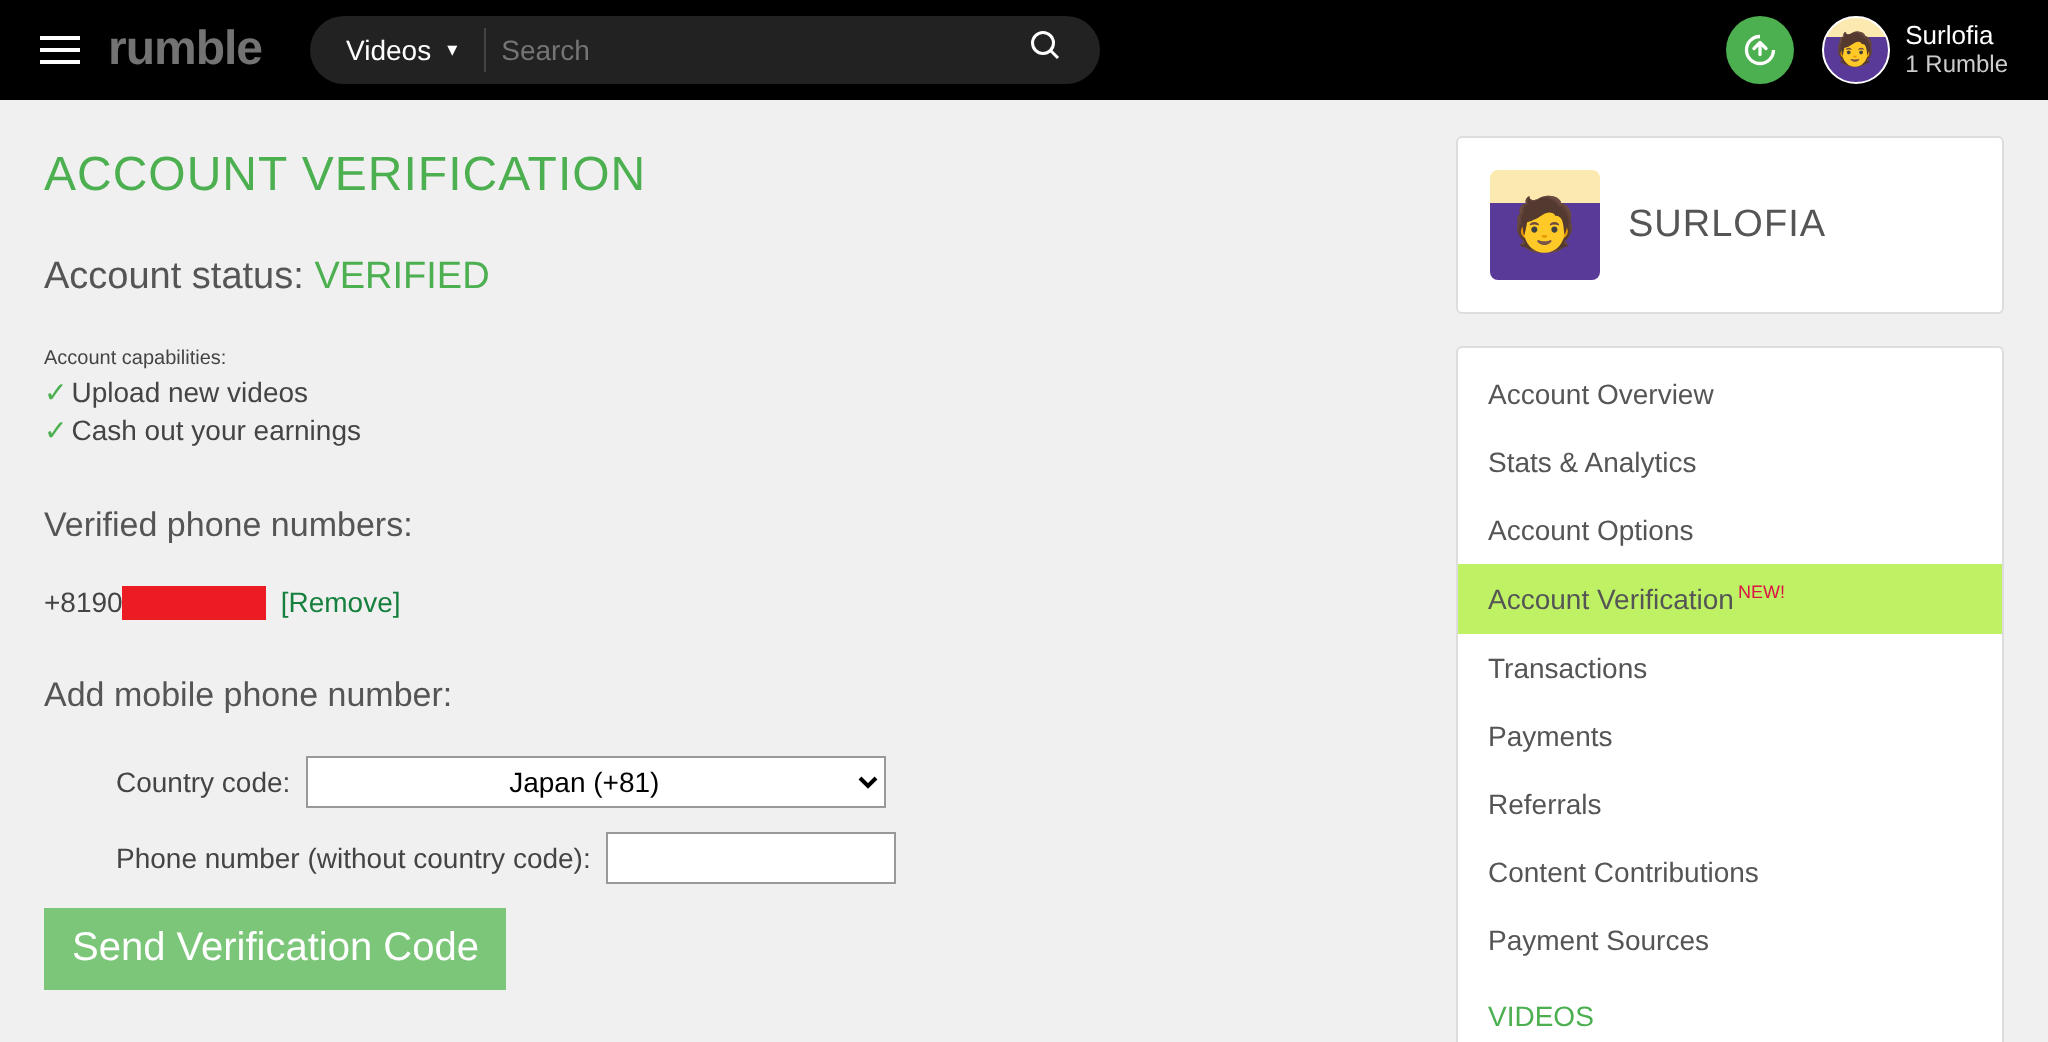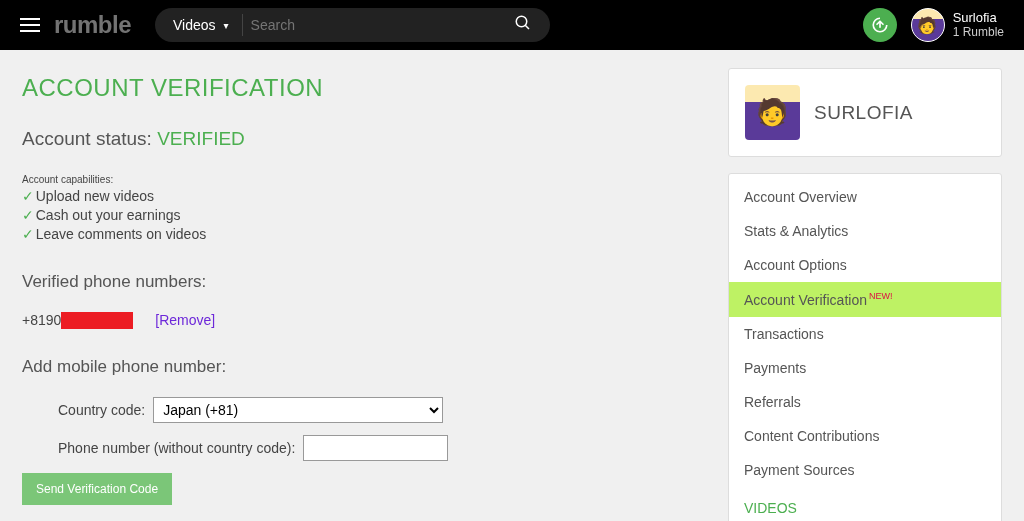--- a/index.html
+++ b/index.html
@@ -33,26 +33,26 @@
     
     h1.page-title { color: #4caf50; font-size: 24px; font-weight: normal; letter-spacing: .5px; margin-bottom: 26px; margin-top: 6px; }
     .status-line { font-size: 19px; color: #555; margin-bottom: 24px; }
     .status-line .verified { color: #4caf50; }
     .caps-label { font-size: 10px; color: #444; margin-bottom: 2px; }
     .cap-item { font-size: 14px; color: #444; line-height: 1.35; }
     .cap-item .chk { color: #4caf50; margin-right: 2px; }
     .section-h { color: #555; font-size: 17px; font-weight: normal; margin-top: 28px; margin-bottom: 20px; }
     .phone-row { font-size: 14px; color: #444; display: flex; align-items: center; gap: 0; }
     .redact { display: inline-block; background: #ec1c23; width: 72px; height: 17px; vertical-align: middle; }
-    .remove { color: #6d28d9; margin-left: 22px; cursor: pointer; }
+    .remove { color: #15803d; margin-left: 7px; cursor: pointer; }
     .form-row { display: flex; align-items: center; gap: 8px; margin-bottom: 12px; font-size: 14px; color: #444; }
     .form-row label { white-space: nowrap; margin-left: 36px; }
-    select.country { width: 290px; height: 26px; border: 1px solid #999; background: #fff; font-size: 14px; padding: 2px 5px; }
+    select.country { width: 290px; height: 26px; border: 1px solid #999; background: #fff; font-size: 14px; padding: 2px 5px; text-align: center; }
     input.phone { width: 145px; height: 26px; border: 1px solid #999; padding: 2px 5px; font-size: 14px; }
-    .send-btn { background: #7bc678; color: #fff; border: 0; font-size: 12px; padding: 9px 14px; cursor: pointer; }
+    .send-btn { background: #7bc678; color: #fff; border: 0; font-size: 20px; padding: 9px 14px; cursor: pointer; }
     
     
     .side-card { background: #fff; border: 1px solid #ddd; border-radius: 3px; margin-bottom: 16px; }
     .profile-box { display: flex; align-items: center; gap: 14px; padding: 16px; }
     .avatar-lg { width: 55px; height: 55px; border-radius: 4px; background: linear-gradient(#fce9b0 30%, #5a3a99 30%); display: flex; align-items: center; justify-content: center; font-size: 26px; }
     .profile-name { color: #555; font-size: 19px; letter-spacing: .5px; }
     .menu-item { display: block; padding: 9px 15px; font-size: 14px; color: #555; cursor: pointer; border-bottom: 0; }
     .menu-item.active { background: #bef264; }
     .menu-item.section { color: #4caf50; font-weight: normal; padding-top: 13px; }
     .badge-new { color: #d14; font-size: 9px; vertical-align: super; margin-left: 2px; }
@@ -102,21 +102,20 @@
     <h1 class="page-title">ACCOUNT VERIFICATION</h1>
     
     <div class="status-line">
       <span>Account status: </span><span class="verified">VERIFIED</span>
     </div>
     
     <div>
       <div class="caps-label">Account capabilities:</div>
       <div class="cap-item"><span class="chk">✓</span><span>Upload new videos</span></div>
       <div class="cap-item"><span class="chk">✓</span><span>Cash out your earnings</span></div>
-      <div class="cap-item"><span class="chk">✓</span><span>Leave comments on videos</span></div>
     </div>
     
     <h2 class="section-h">Verified phone numbers:</h2>
     <div class="phone-row">
       <span>+8190</span>
         <span class="redact"></span>
       <span class="remove">[Remove]</span>
     </div>
     
     <h2 class="section-h">Add mobile phone number:</h2>

